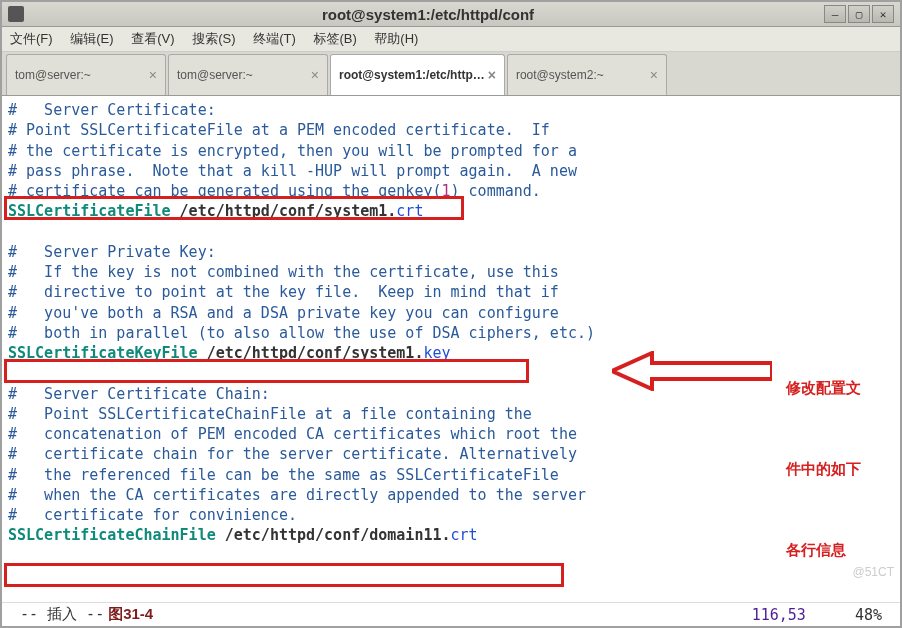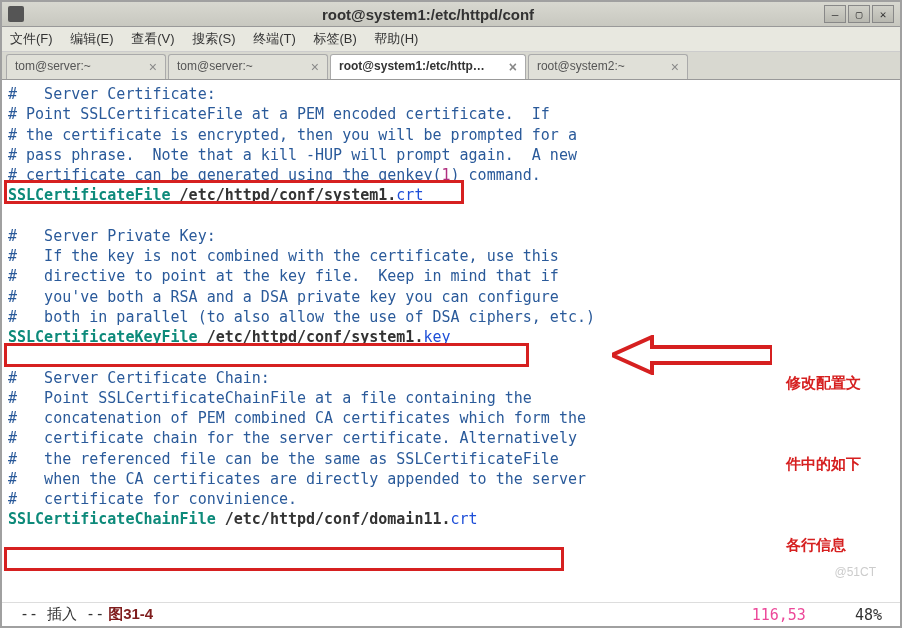--- a/index.html
+++ b/index.html
@@ -72,30 +72,31 @@
       margin-right: 14px;
       cursor: pointer;
     }
     .tabbar {
       display: flex;
       background: #d8d8d0;
       border-bottom: 1px solid #999;
       padding: 2px 4px 0 4px;
     }
     .tab {
-      padding: 4px 8px;
+      padding: 12px 8px;
       font-family: sans-serif;
       font-size: 12px;
       color: #555;
       background: #e0e0d8;
       border: 1px solid #aaa;
       border-bottom: none;
       margin-right: 2px;
       display: flex;
-      gap: 24px;
+      align-items: center;
+      gap: 3px;
       border-radius: 3px 3px 0 0;
       cursor: pointer;
       min-width: 160px;
     }
     .tab.active {
       background: #fff;
       font-weight: bold;
       color: #333;
     }
     .tab-close {
@@ -165,29 +166,29 @@
     .statusbar .mode {
       color: #333;
     }
     .statusbar .figlabel {
       color: #7f1d1d;
       font-weight: bold;
       margin-left: 4px;
       font-family: sans-serif;
     }
     .statusbar .pos {
-      color: #ec4899;
+      color: #4c1d95;
     }
     .statusbar .pct {
       color: #333;
       margin-left: 40px;
     }
     .watermark {
       position: absolute;
-      right: 24px;
+      right: 6px;
       bottom: 22px;
       font-size: 12px;
       color: #ccc;
       font-family: sans-serif;
     }
   </style>
 </head>
 <body>
 
 <div class="window">
@@ -239,36 +240,36 @@
 
 <span class="comment">#   Server Private Key:</span>
 <span class="comment">#   If the key is not combined with the certificate, use this</span>
 <span class="comment">#   directive to point at the key file.  Keep in mind that if</span>
 <span class="comment">#   you've both a RSA and a DSA private key you can configure</span>
 <span class="comment">#   both in parallel (to also allow the use of DSA ciphers, etc.)</span>
 <span><span class="directive">SSLCertificateKeyFile</span><span class="path"> /etc/httpd/conf/system1.</span><span class="ext">key</span></span>
 
 <span class="comment">#   Server Certificate Chain:</span>
 <span class="comment">#   Point SSLCertificateChainFile at a file containing the</span>
-<span class="comment">#   concatenation of PEM combined CA certificates which form the</span>
+<span class="comment">#   concatenation of PEM encoded CA certificates which root the</span>
 <span class="comment">#   certificate chain for the server certificate. Alternatively</span>
 <span class="comment">#   the referenced file can be the same as SSLCertificateFile</span>
 <span class="comment">#   when the CA certificates are directly appended to the server</span>
 <span class="comment">#   certificate for convinience.</span>
 <span><span class="directive">SSLCertificateChainFile</span><span class="path"> /etc/httpd/conf/domain11.</span><span class="ext">crt</span></span>
 
     <div class="redbox" style="left:2px; top:100px; width:460px; height:24px;"></div>
     <div class="redbox" style="left:2px; top:263px; width:525px; height:24px;"></div>
     <div class="redbox" style="left:2px; top:467px; width:560px; height:24px;"></div>
 
     <svg class="arrow" style="left:610px; top:255px;" width="160" height="40" viewBox="0 0 160 40">
       <path d="M 160 12 L 40 12 L 40 2 L 0 20 L 40 38 L 40 28 L 160 28 Z" fill="none" stroke="#d62020" stroke-width="4"></path>
     </svg>
 
-    <div class="annotation" style="left:784px; top:235px; line-height:1.8;">
+    <div class="annotation" style="left:784px; top:225px; line-height:1.8;font-family:Liberation Serif, serif;">
       <div>修改配置文</div>
       <div>件中的如下</div>
       <div>各行信息</div>
     </div>
 
     <div class="watermark">@51CT</div>
   </div>
 
   <div class="statusbar">
     <div class="left">

